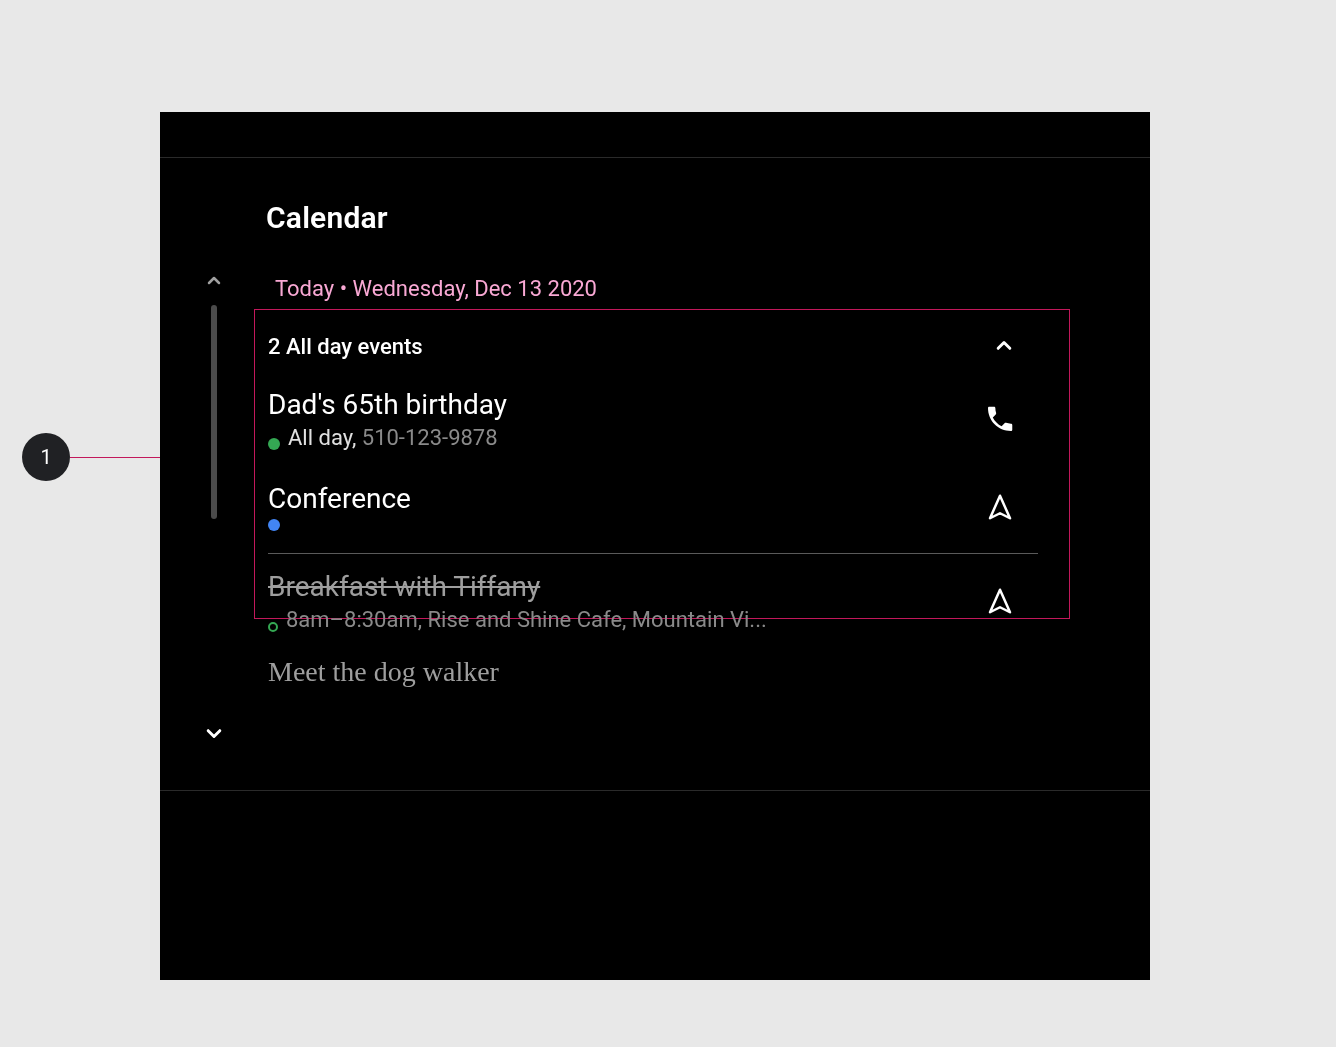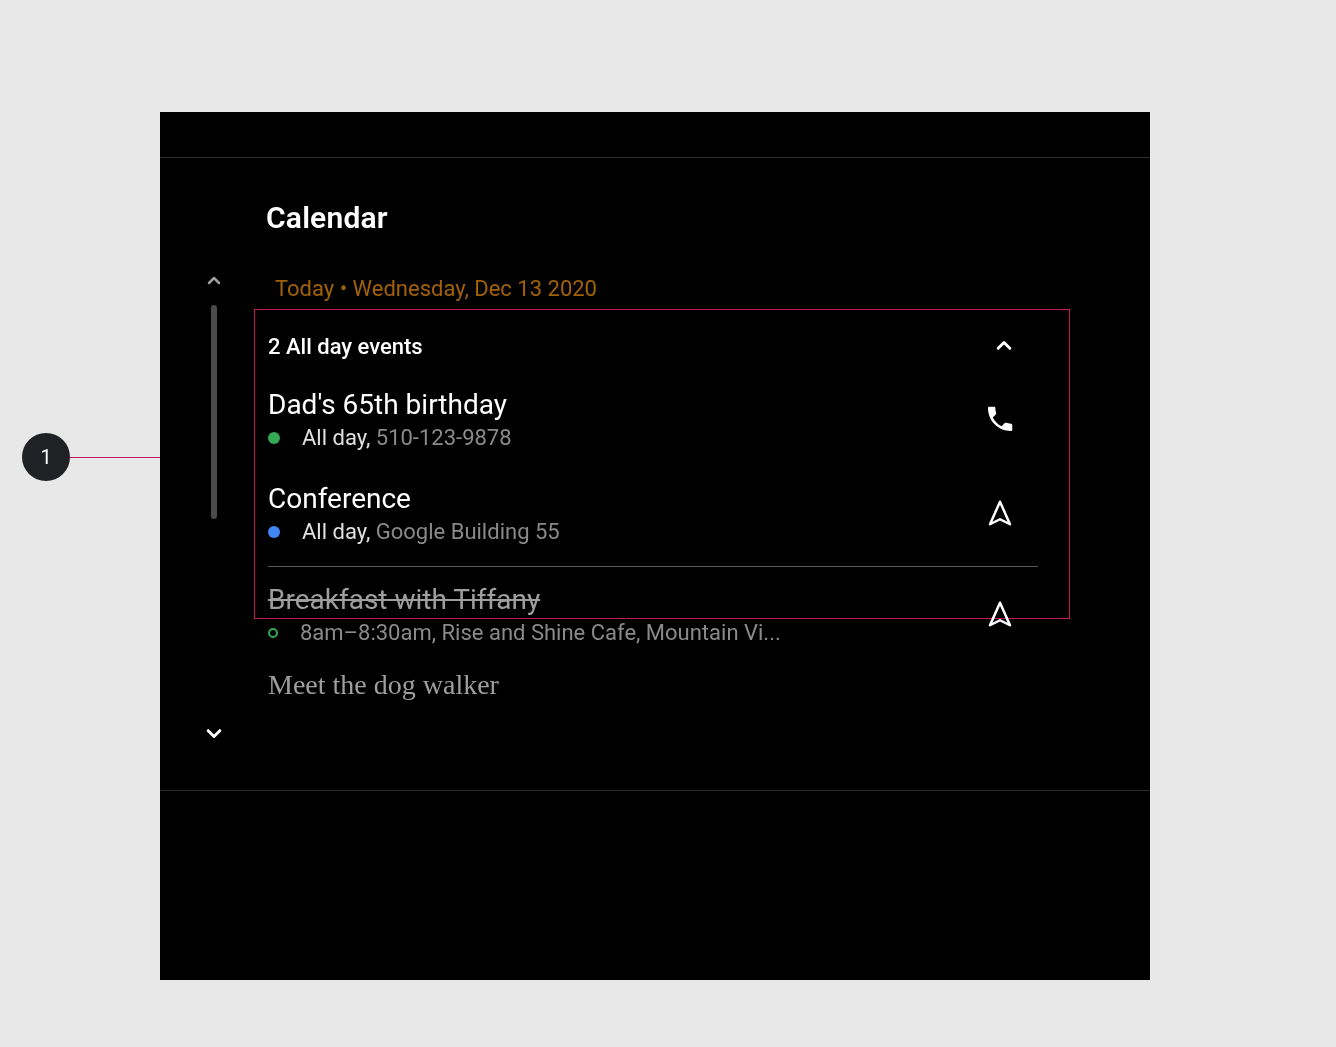--- a/index.html
+++ b/index.html
@@ -38,21 +38,21 @@
     font-size: 30px;
     font-weight: 600;
     letter-spacing: 0.2px;
   }
 
   .date-line {
     position: absolute;
     left: 115px;
     top: 118px;
     font-size: 22px;
-    color: #a16207;
+    color: #f9a8d4;
   }
 
   
   .scroll-rail {
     position: absolute;
     left: 36px;
     top: 105px;
     width: 36px;
     height: 488px;
     display: flex;
@@ -115,22 +115,22 @@
   .event-title {
     font-size: 28px;
     font-weight: 400;
     color: #ffffff;
     margin-bottom: 4px;
   }
   .event-title.past { color:#9e9e9e; text-decoration: line-through; }
   .event-title.dim  { color:#9e9e9e; }
   .meta-line {
     display: flex;
-    align-items: center;
-    gap: 22px;
+    align-items: flex-end;
+    gap: 8px;
     font-size: 22px;
   }
   .dot {
     width: 12px; height: 12px; border-radius: 50%;
     flex-shrink: 0;
   }
   .dot.green  { background:#34a853; }
   .dot.blue   { background:#4285f4; }
   .dot.ring   { background:transparent; border:2px solid #34a853; width:10px; height:10px; }
   .meta { color:#e0e0e0; }
@@ -230,24 +230,20 @@
               <path fill="#fff" d="M6.6 10.8c1.4 2.8 3.8 5.2 6.6 6.6l2.2-2.2c.3-.3.7-.4 1.1-.3 1.2.4 2.4.6 3.7.6.6 0 1 .4 1 1V20c0 .6-.4 1-1 1C10.6 21 3 13.4 3 3.8c0-.6.4-1 1-1h3.5c.6 0 1 .4 1 1 0 1.3.2 2.5.6 3.7.1.4 0 .8-.3 1.1l-2.2 2.2z"></path>
             </svg>
         </div>
       </div>
 
       <div class="event-row">
         <div class="text">
           <div class="event-title">Conference</div>
           <div class="meta-line">
             <span class="dot blue"></span>
-            <span class="meta">
-              <span>All day,</span>
-              <span class="faded">Google Building 55</span>
-            </span>
           </div>
         </div>
         <div class="action-icon">
           <svg width="30" height="30" viewBox="0 0 24 24">
               <path d="M12 3l8 18-8-4-8 4 8-18z" fill="none" stroke="#fff" stroke-width="2" stroke-linejoin="round"></path>
             </svg>
         </div>
       </div>
 
       <div class="divider"></div>

